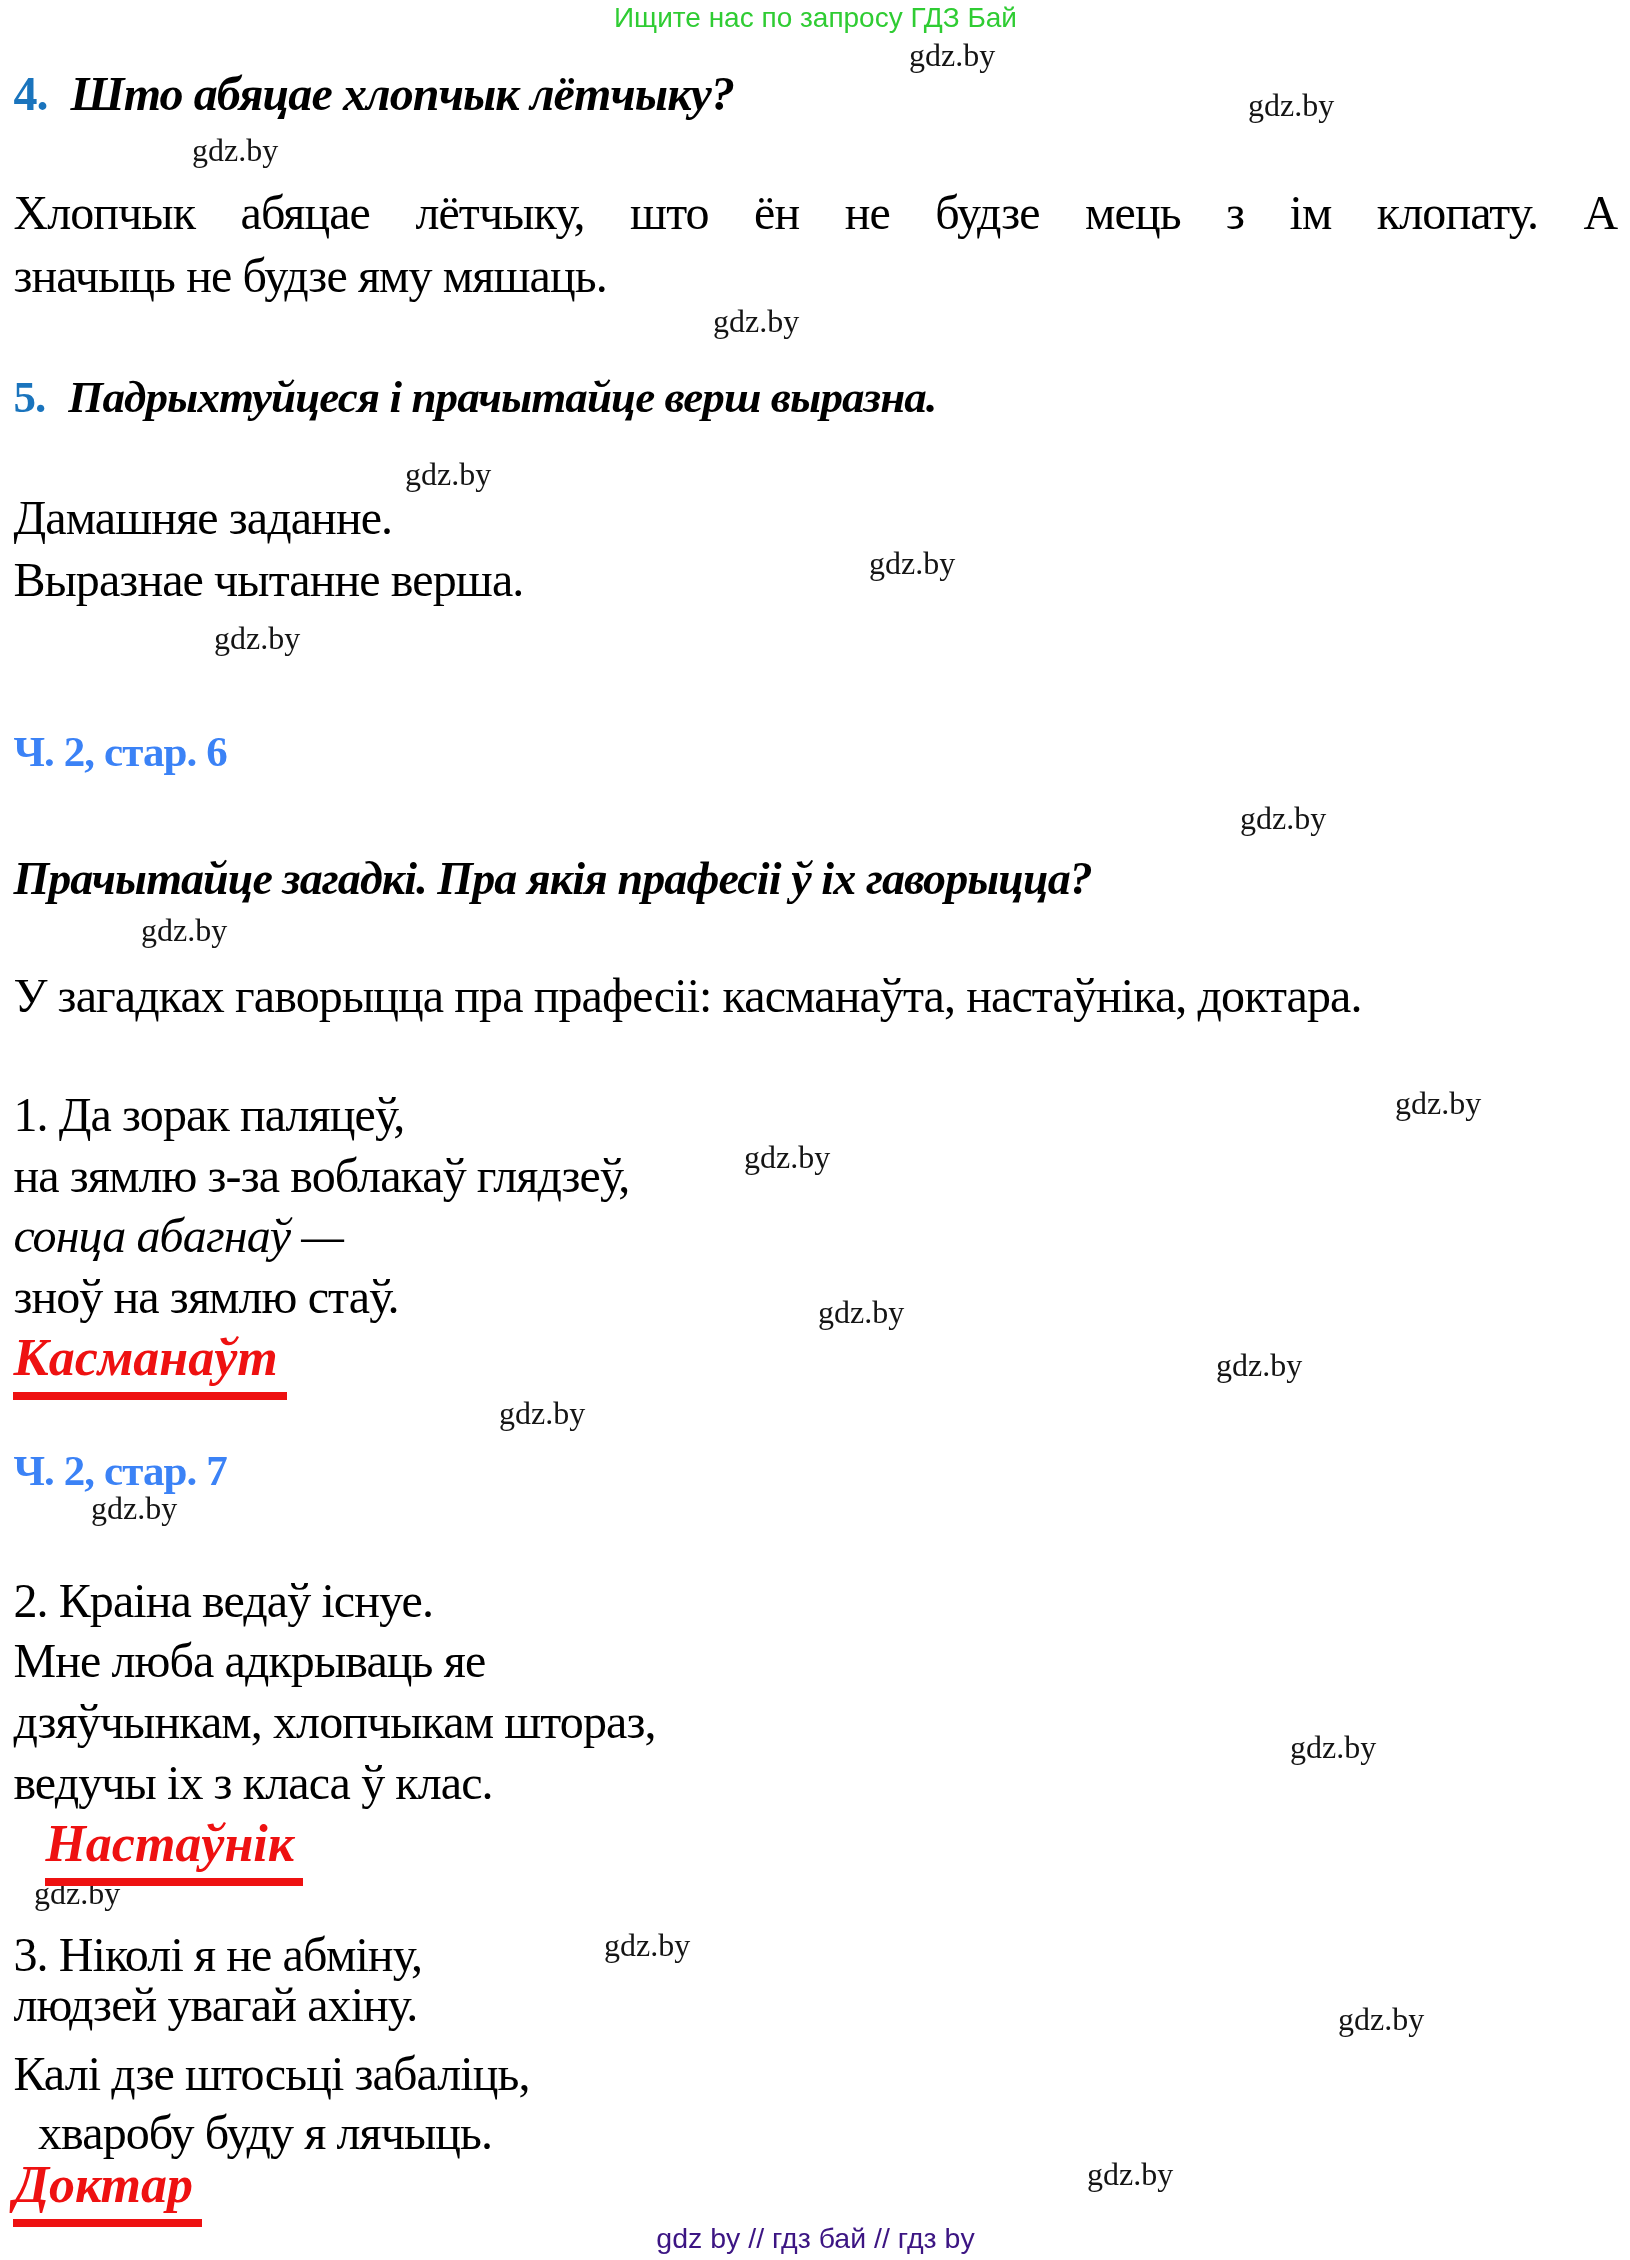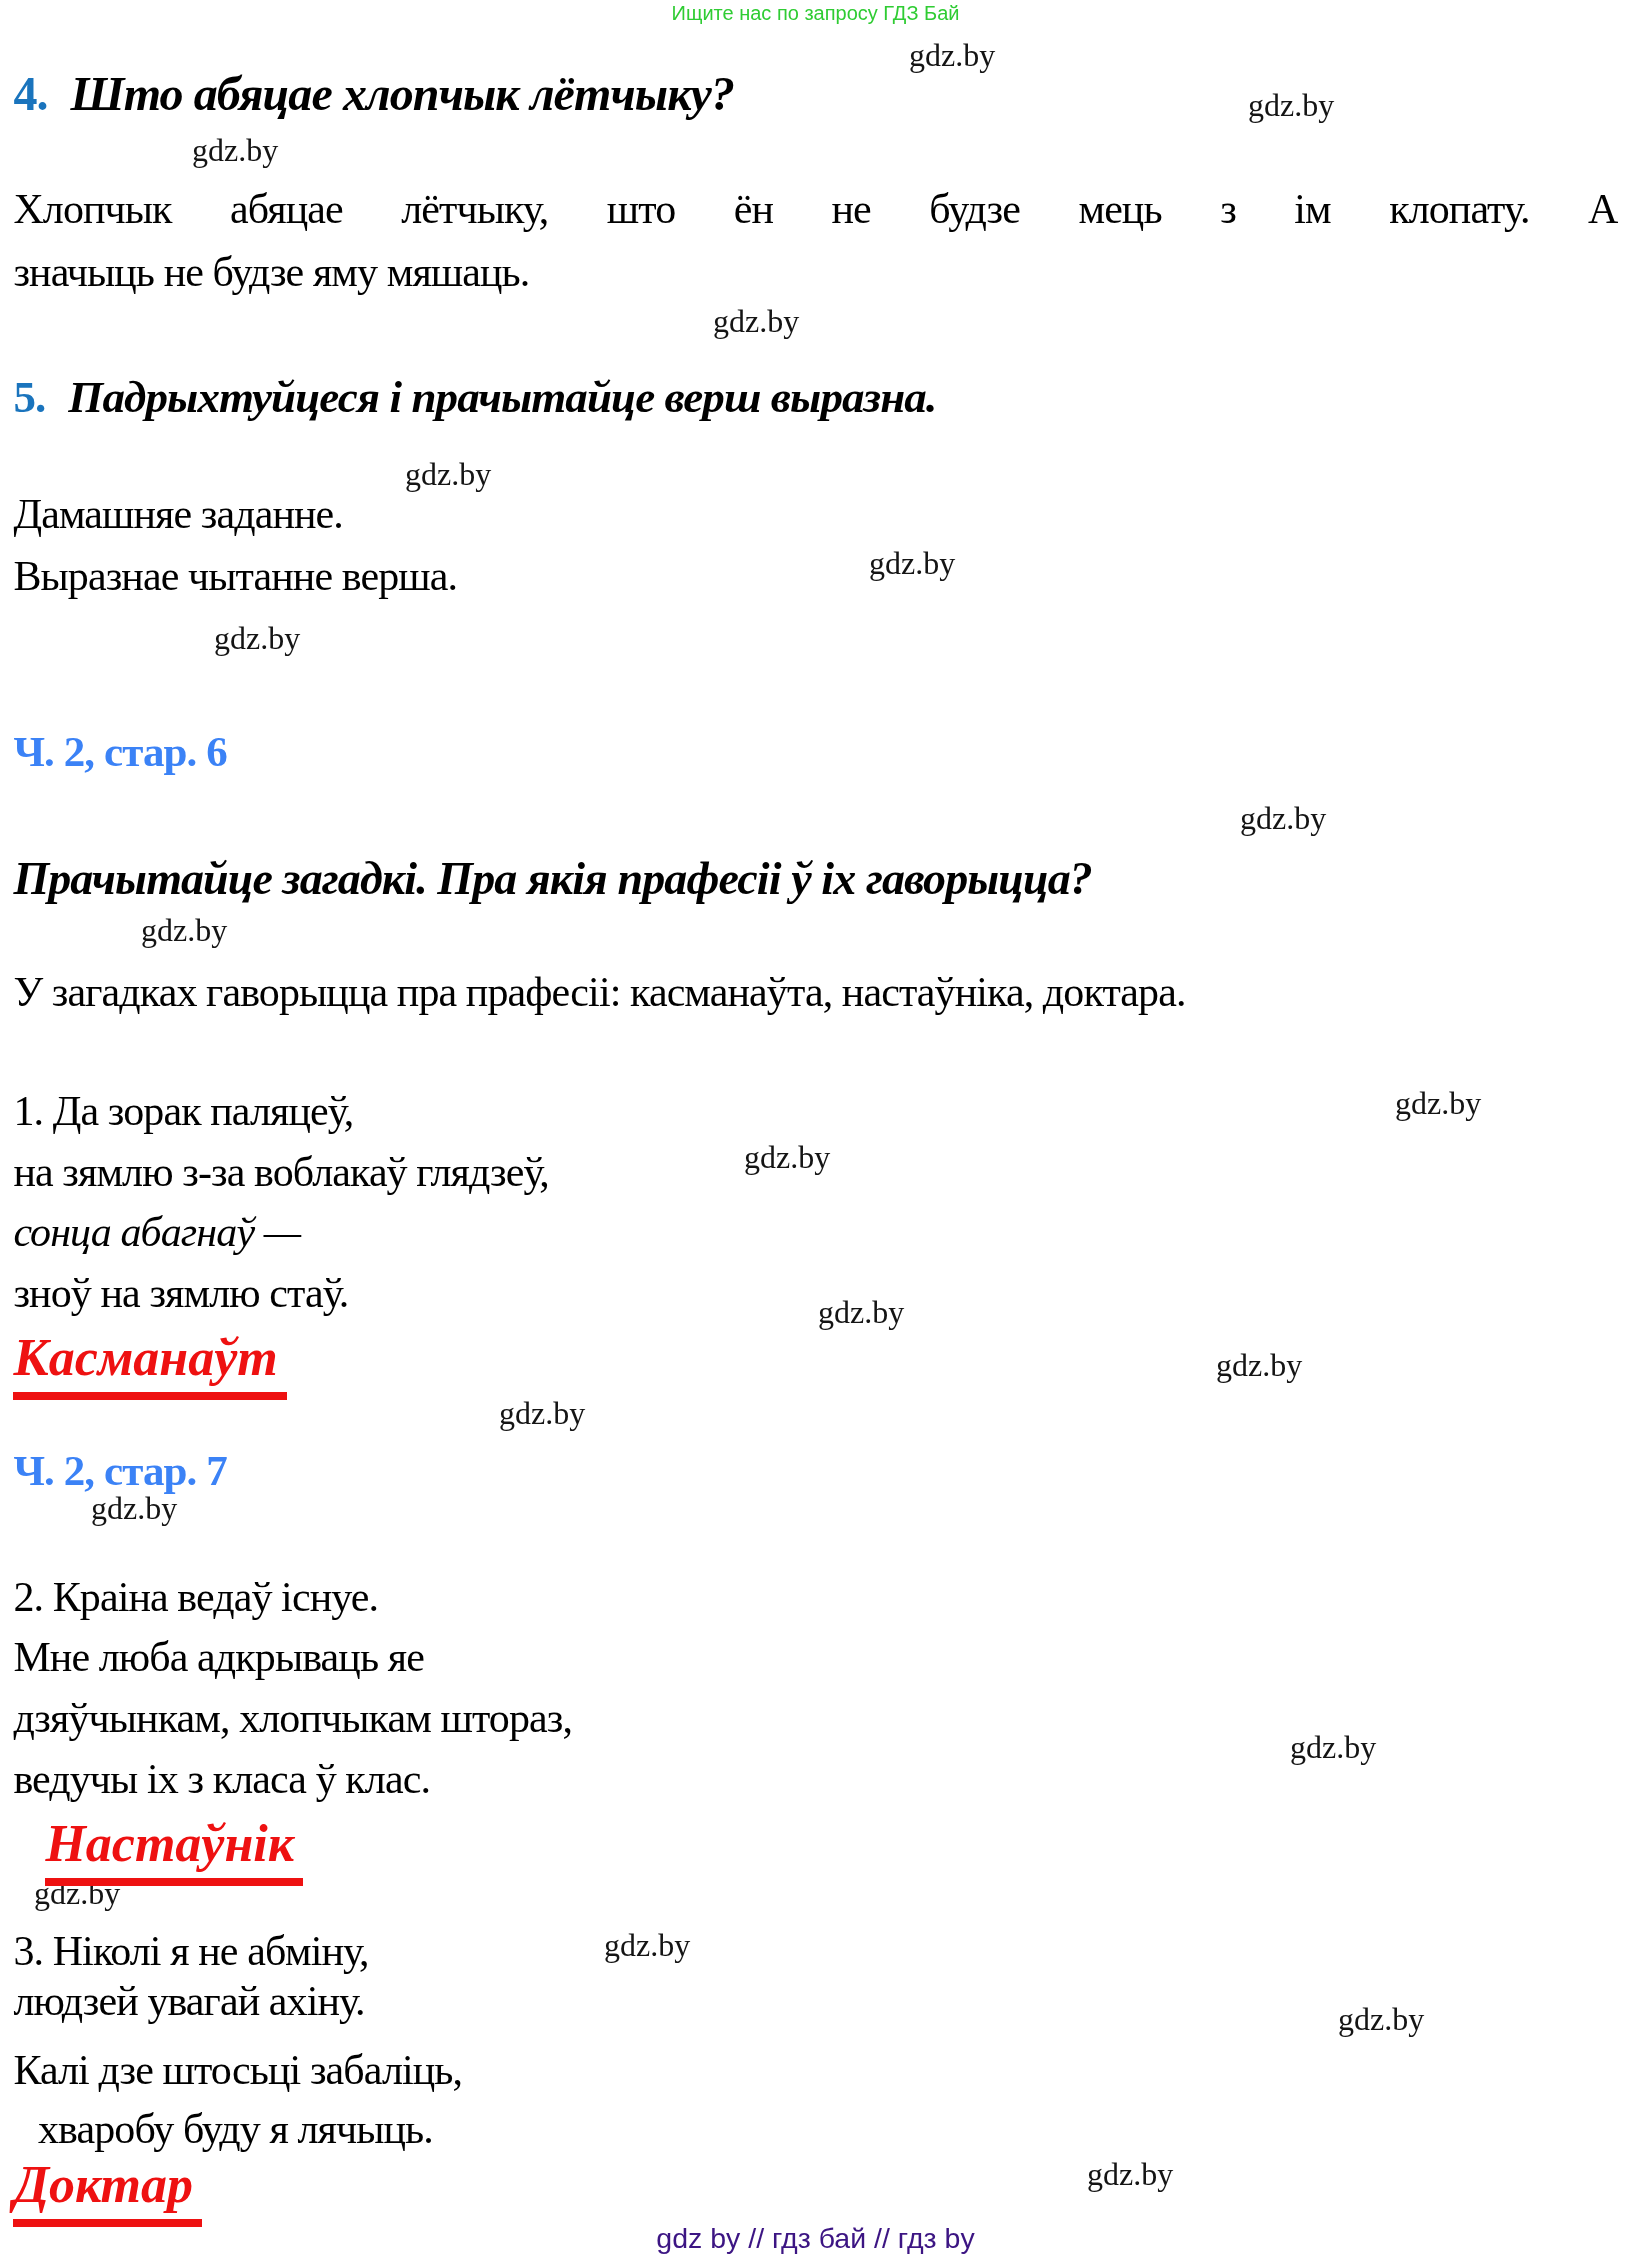--- a/index.html
+++ b/index.html
@@ -11,21 +11,21 @@
     color: #000;
     overflow: hidden;
   }
   .abs { position: absolute; white-space: nowrap; }
 
   
   .promo {
     left: 0; top: 1.8px; width: 100%;
     text-align: center;
     font-family: "Liberation Sans", sans-serif;
-    font-size: 20px; font-weight: 400;
+    font-size: 28px; font-weight: 400;
     color: #2fcc33;
   }
 
   
   .wm {
     font-family: Liberation Serif, serif;
     font-size: 32px; color: #141414; text-align: right;
   }
   .w1  { left:909px; top:37px; }
   .w2  { left:1248px; top:87px; }
@@ -55,21 +55,21 @@
   }
   .task-num {
     font-style: normal; color: #1a74bd; font-weight: 700;
     margin-right: 23px;
   }
   .h4 { left: 13.4px; top: 66px; }
   .h5 { left: 13.4px; top: 371px; font-size: 45px; }
 
   
   .body-line {
-    font-size: 42px; letter-spacing: -0.9px;
+    font-size: 48px; letter-spacing: -0.9px;
   }
   .p4l1 {
     left: 13.4px; top: 185px; width: 1604px;
     text-align: justify; text-align-last: justify;
   }
   .p4l2 { left: 13.4px; top: 248px; }
   .a5l1 { left: 13.4px; top: 490px; }
   .a5l2 { left: 13.4px; top: 552px; }
 
   

